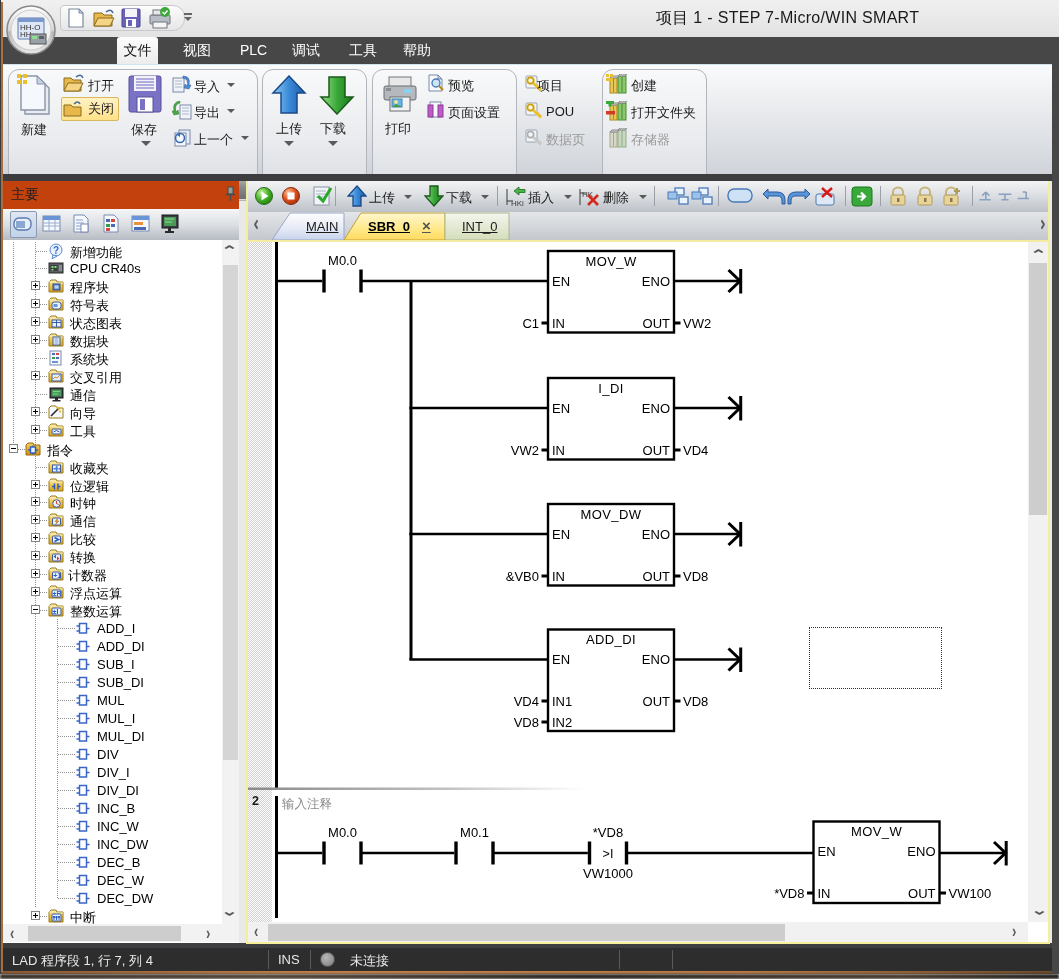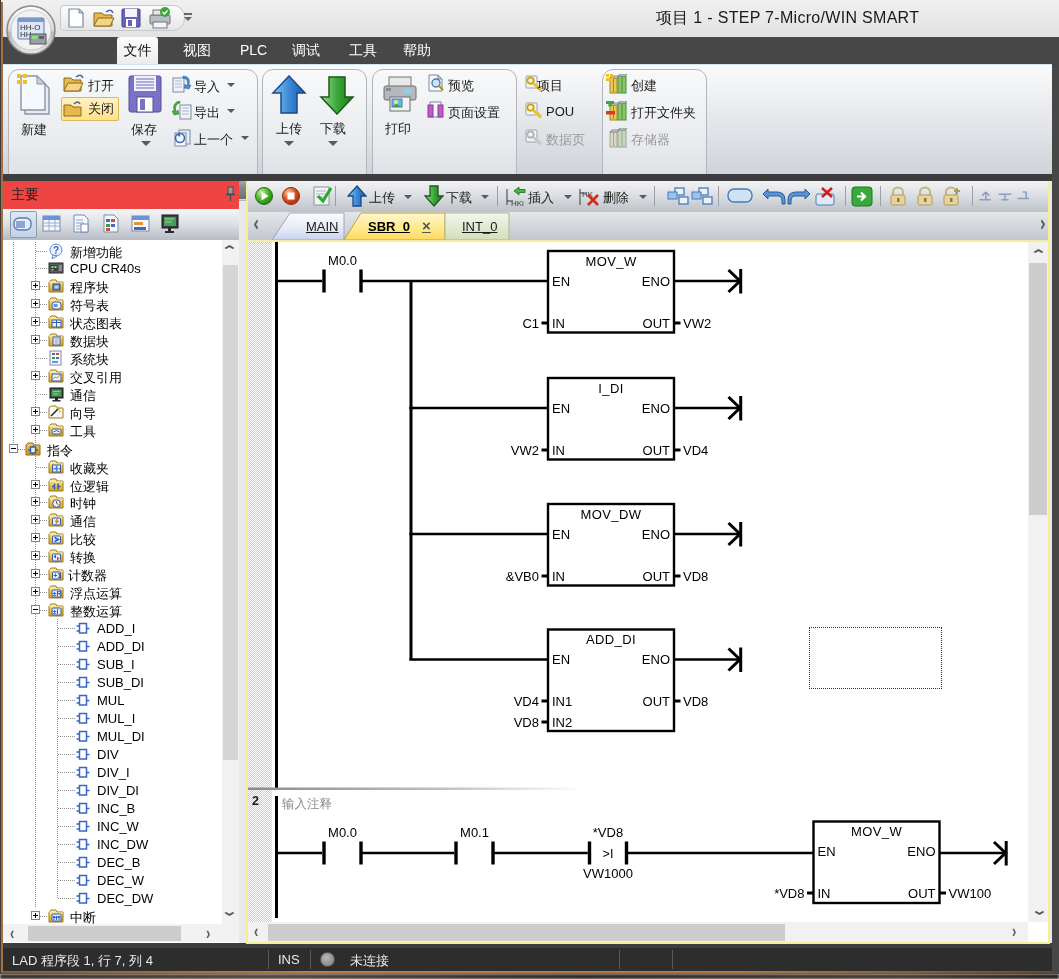--- a/index.html
+++ b/index.html
@@ -22,21 +22,21 @@
 #ledge1{left:0;top:0;width:1px;height:974px;background:#3a3a3a;}
 #ledge2{left:1px;top:2px;width:2px;height:970px;background:#a86f41;}
 #redge{left:1052px;top:37px;width:7px;height:937px;background:#474747;}
 #botbar{left:0;top:948px;width:1059px;height:23px;background:#2d2d2d;}
 .sbtxt{position:absolute;top:952px;color:#e8e8e8;font-size:13px;}
 .sbsep{position:absolute;top:950px;width:1px;height:19px;background:#5a5a5a;}
 #botedge{left:0;top:971px;width:1059px;height:3px;background:linear-gradient(90deg,#8a5a35,#c08048 30%,#b87a44 70%,#6a4a2c);}
 #botblur{left:0;top:974px;width:1059px;height:5px;background:linear-gradient(90deg,#3a342e,#55483c 25%,#2e2a26 55%,#4a3e32 85%,#262422);filter:blur(1px);}
 
 #sidebar{left:3px;top:181px;width:235.5px;height:762px;background:#fff;}
-#sbhead{left:0;top:0;width:235.5px;height:44px;background:#ef4444;border-bottom:3px solid #b91c1c;}
+#sbhead{left:0;top:0;width:235.5px;height:44px;background:#c2410c;border-bottom:3px solid #b91c1c;}
 #sbhead span{position:absolute;left:8px;top:5px;font-size:14px;color:#222;}
 #sbtools{left:0;top:28px;width:235.5px;height:31px;background:linear-gradient(#f5f6f7,#dcdfe3 50%,#b7bcc4);}
 #sbtree{left:0;top:59px;width:218.5px;height:684px;background:#fff;overflow:hidden;}
 .trow{position:absolute;height:18px;white-space:nowrap;}
 .trow .lbl{position:absolute;top:2px;font-size:13px;color:#000;}
 .pm{position:absolute;width:9px;height:9px;border:1px solid #848484;background:#fff;}
 .pm i{position:absolute;left:1px;top:3px;width:5px;height:1px;background:#000;}
 .pm.plus b{position:absolute;left:3px;top:1px;width:1px;height:5px;background:#000;}
 .ticon{position:absolute;width:16px;height:16px;}
 .vdot{position:absolute;width:1px;background-image:linear-gradient(#909090 1px,transparent 1px);background-size:1px 2px;}

